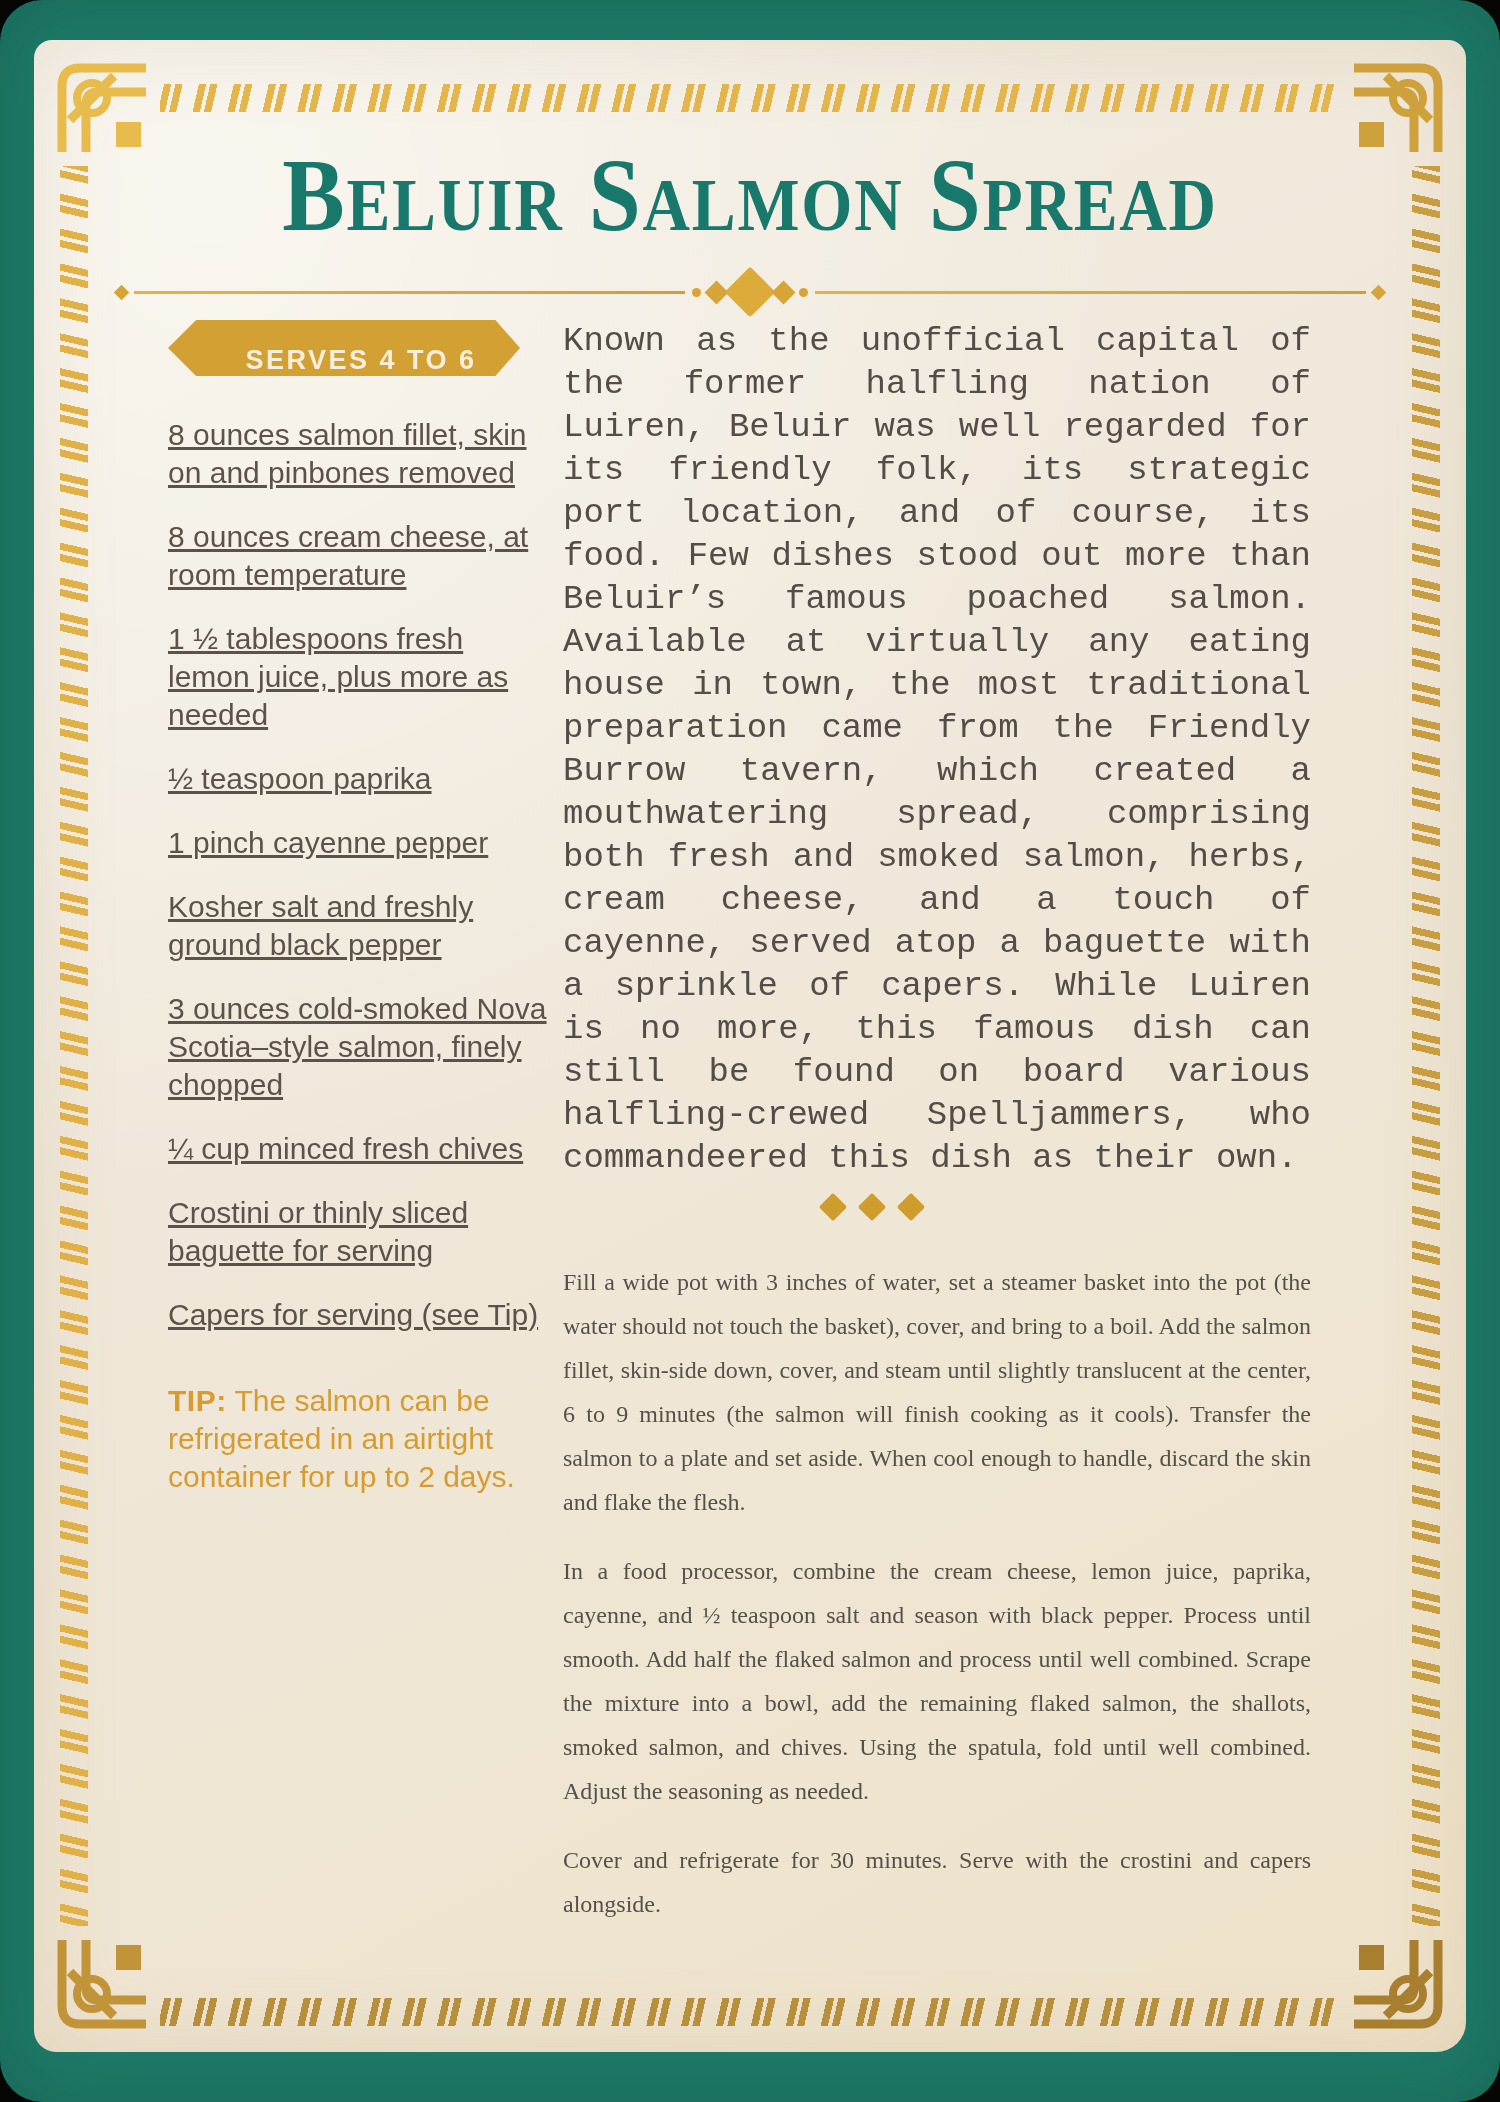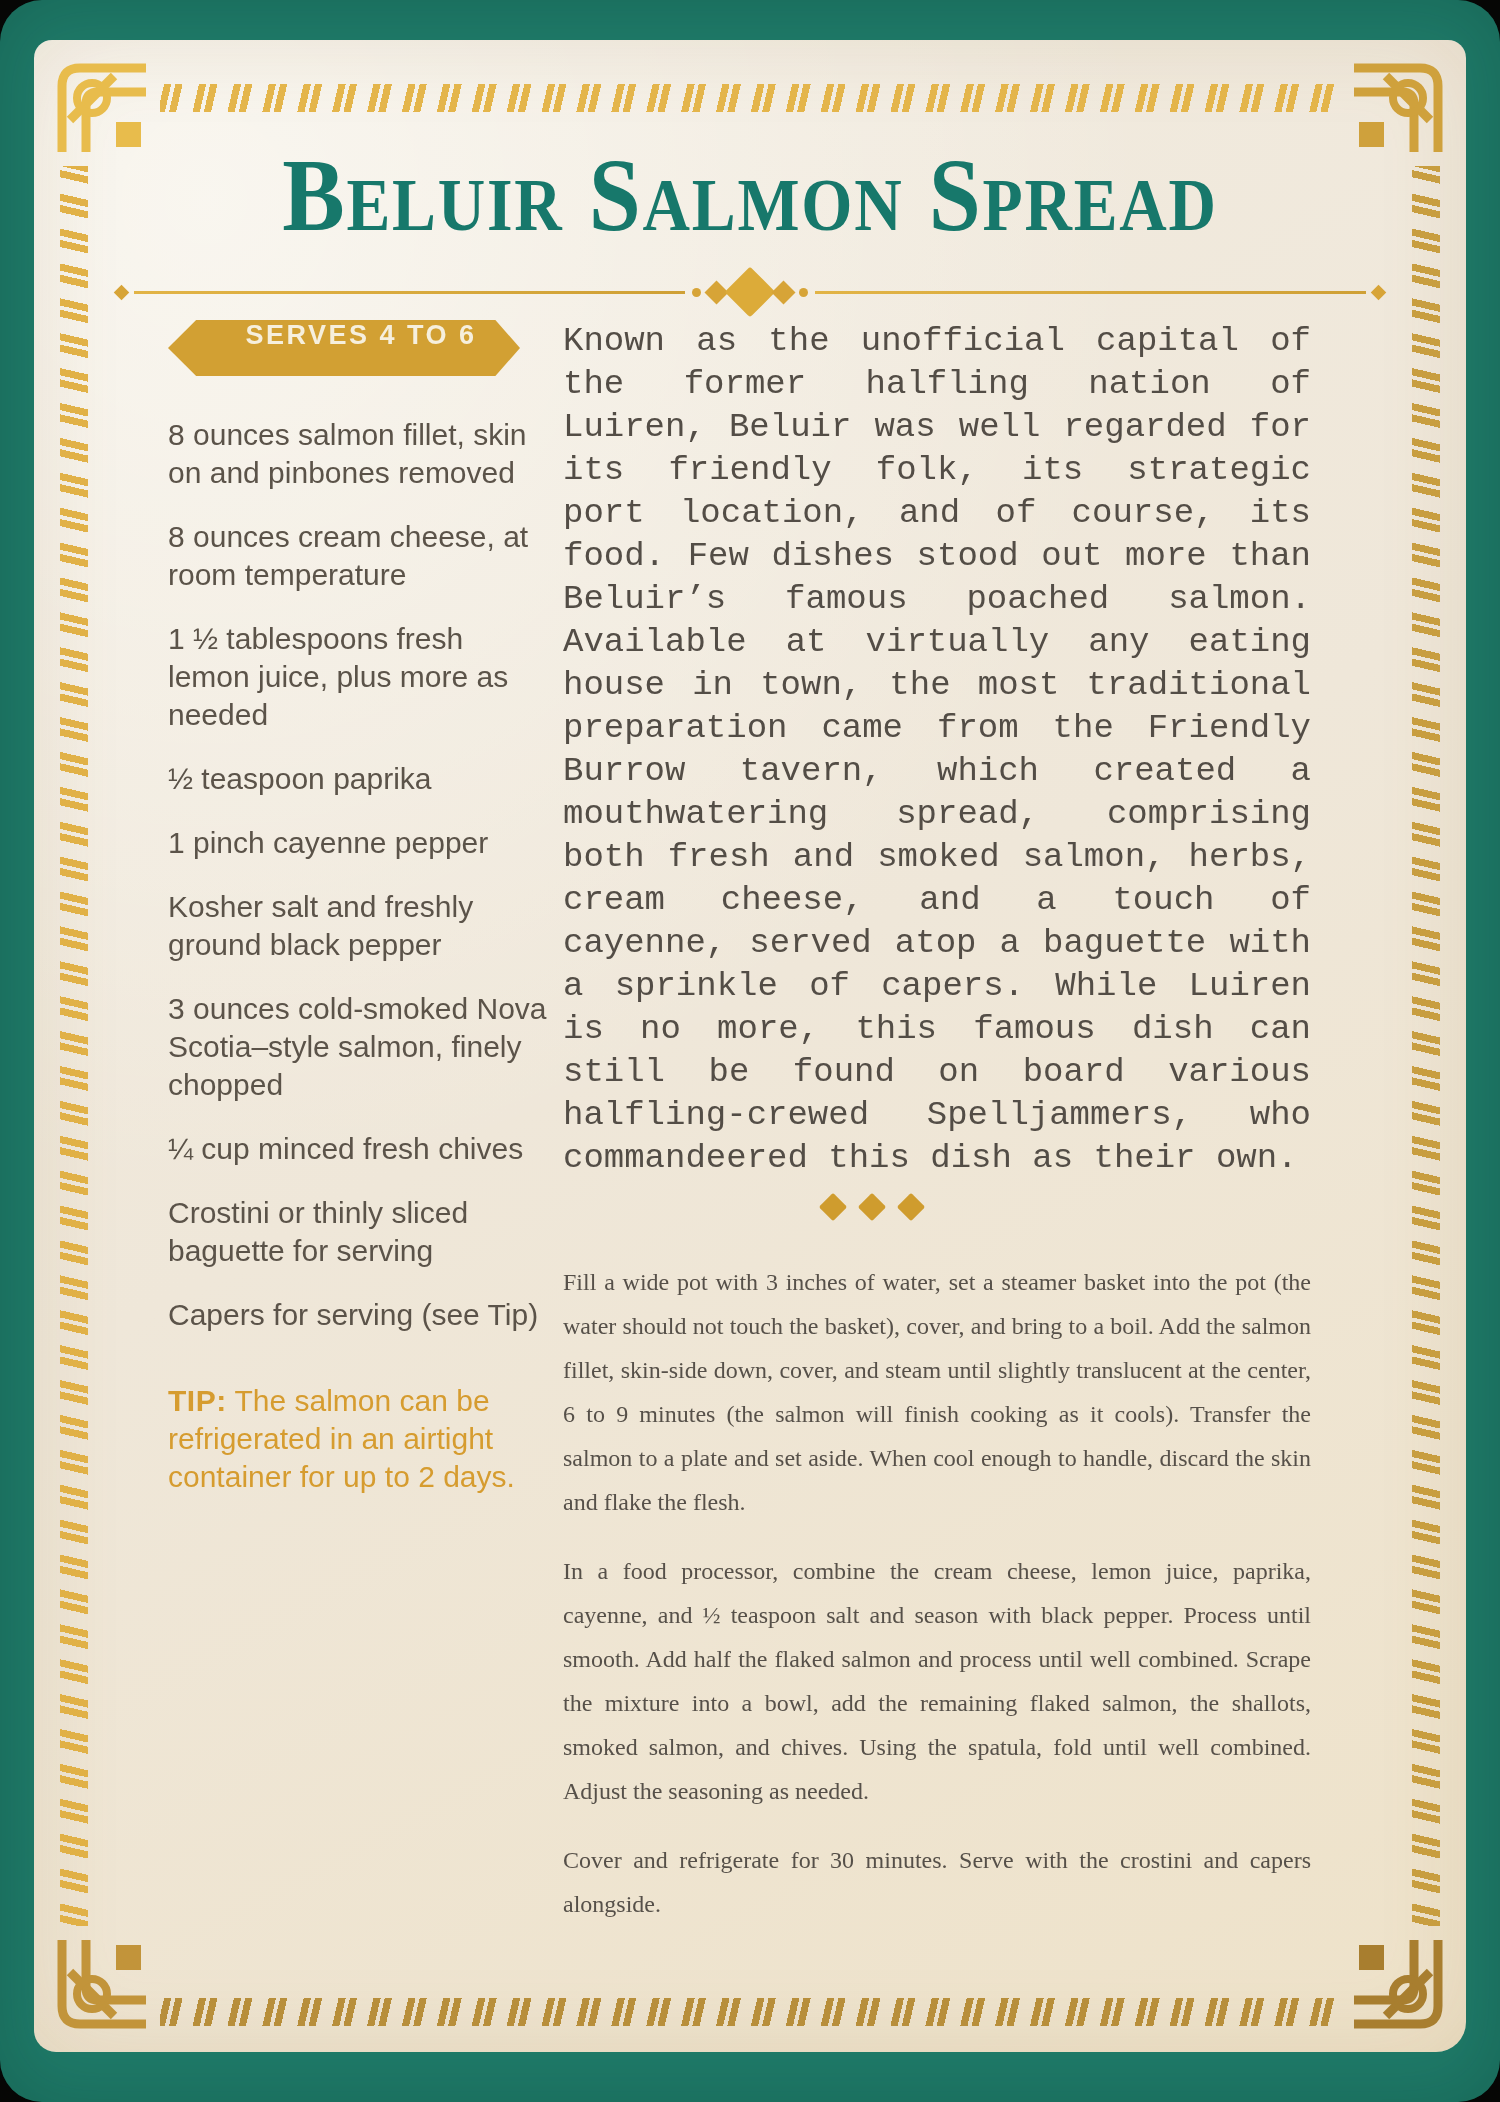--- a/index.html
+++ b/index.html
@@ -75,31 +75,32 @@
   .rule .d-lg { width:36px; height:36px; background:#dcab39; transform:rotate(45deg); border-radius:3px; }
 
   
   .col-left  { position:absolute; left:134px; top:280px; width:382px; }
   .col-right { position:absolute; left:529px; top:280px; width:748px; }
 
   .badge {
     width:352px; height:56px; margin-bottom:40px;
     background:#d2a033;
     clip-path:polygon(0 50%, 8% 0, 93% 0, 100% 50%, 93% 100%, 8% 100%);
-    display:flex; align-items:flex-start; justify-content:center;
+    display:flex; align-items:flex-end; justify-content:center;
     padding-left:34px;
   }
   .badge span {
     font-weight:700; font-size:27px; letter-spacing:2.5px;
     color:#f6efdd;
   }
 
   p.ing {
     font-size:30px; line-height:38px; color:#5b5349;
     margin:0 0 26px 0;
+    text-decoration:underline;
   }
   p.tip-note {
     margin-top:48px; font-size:30px; line-height:38px; color:#d69c2f;
   }
   p.tip-note strong { font-weight:700; letter-spacing:.5px;margin-top:19px; }
 
   p.flavor {
     font-size:34px; line-height:43px; color:#534d46;
     text-align:justify;
     font-family:Liberation Mono, monospace;

